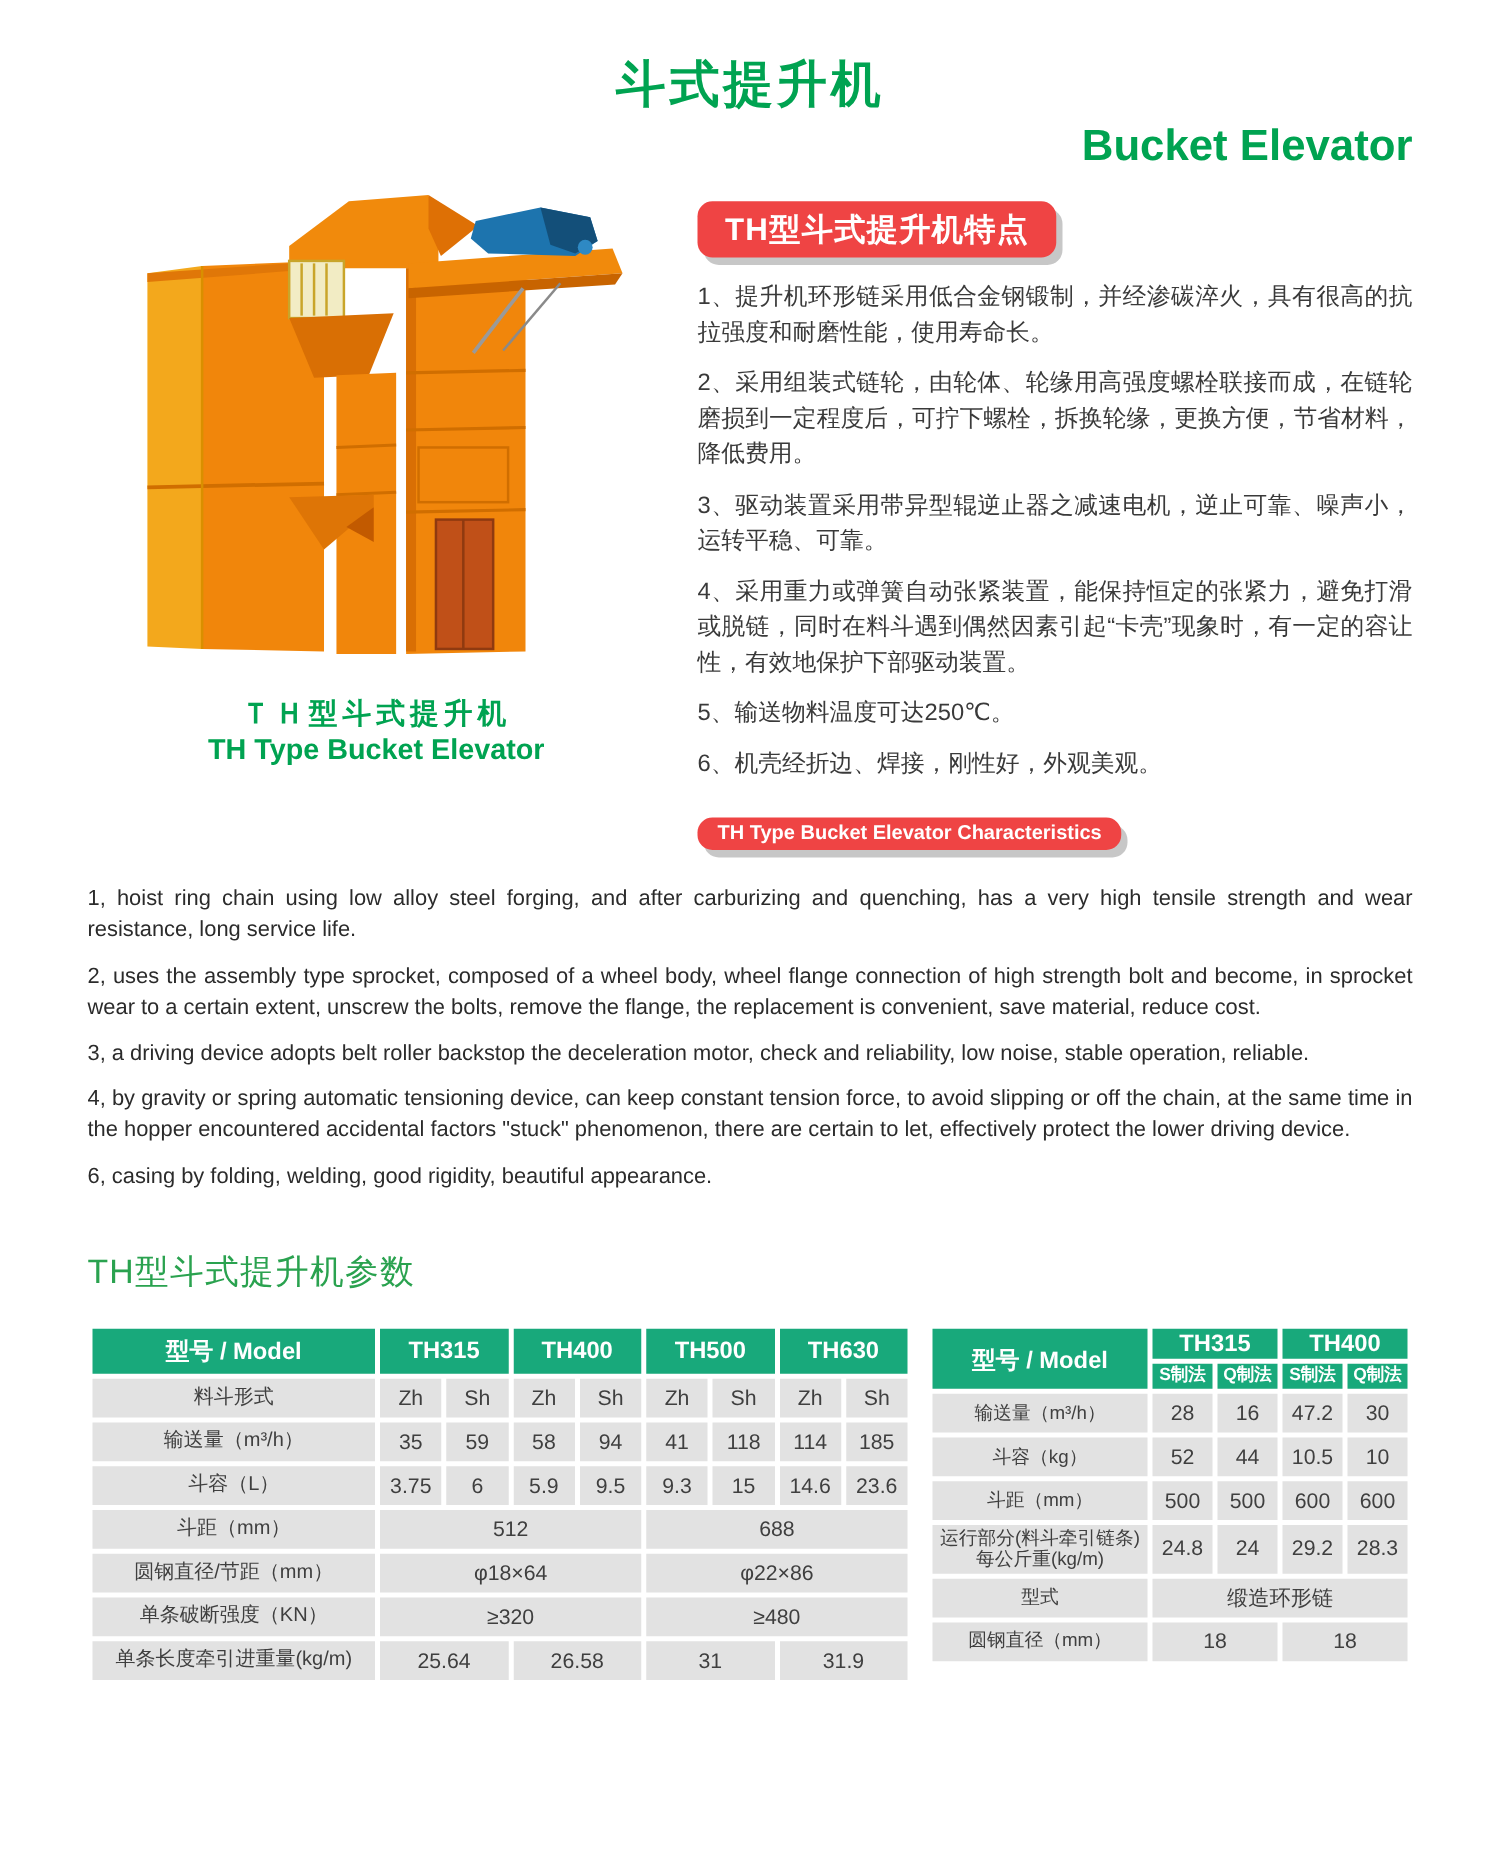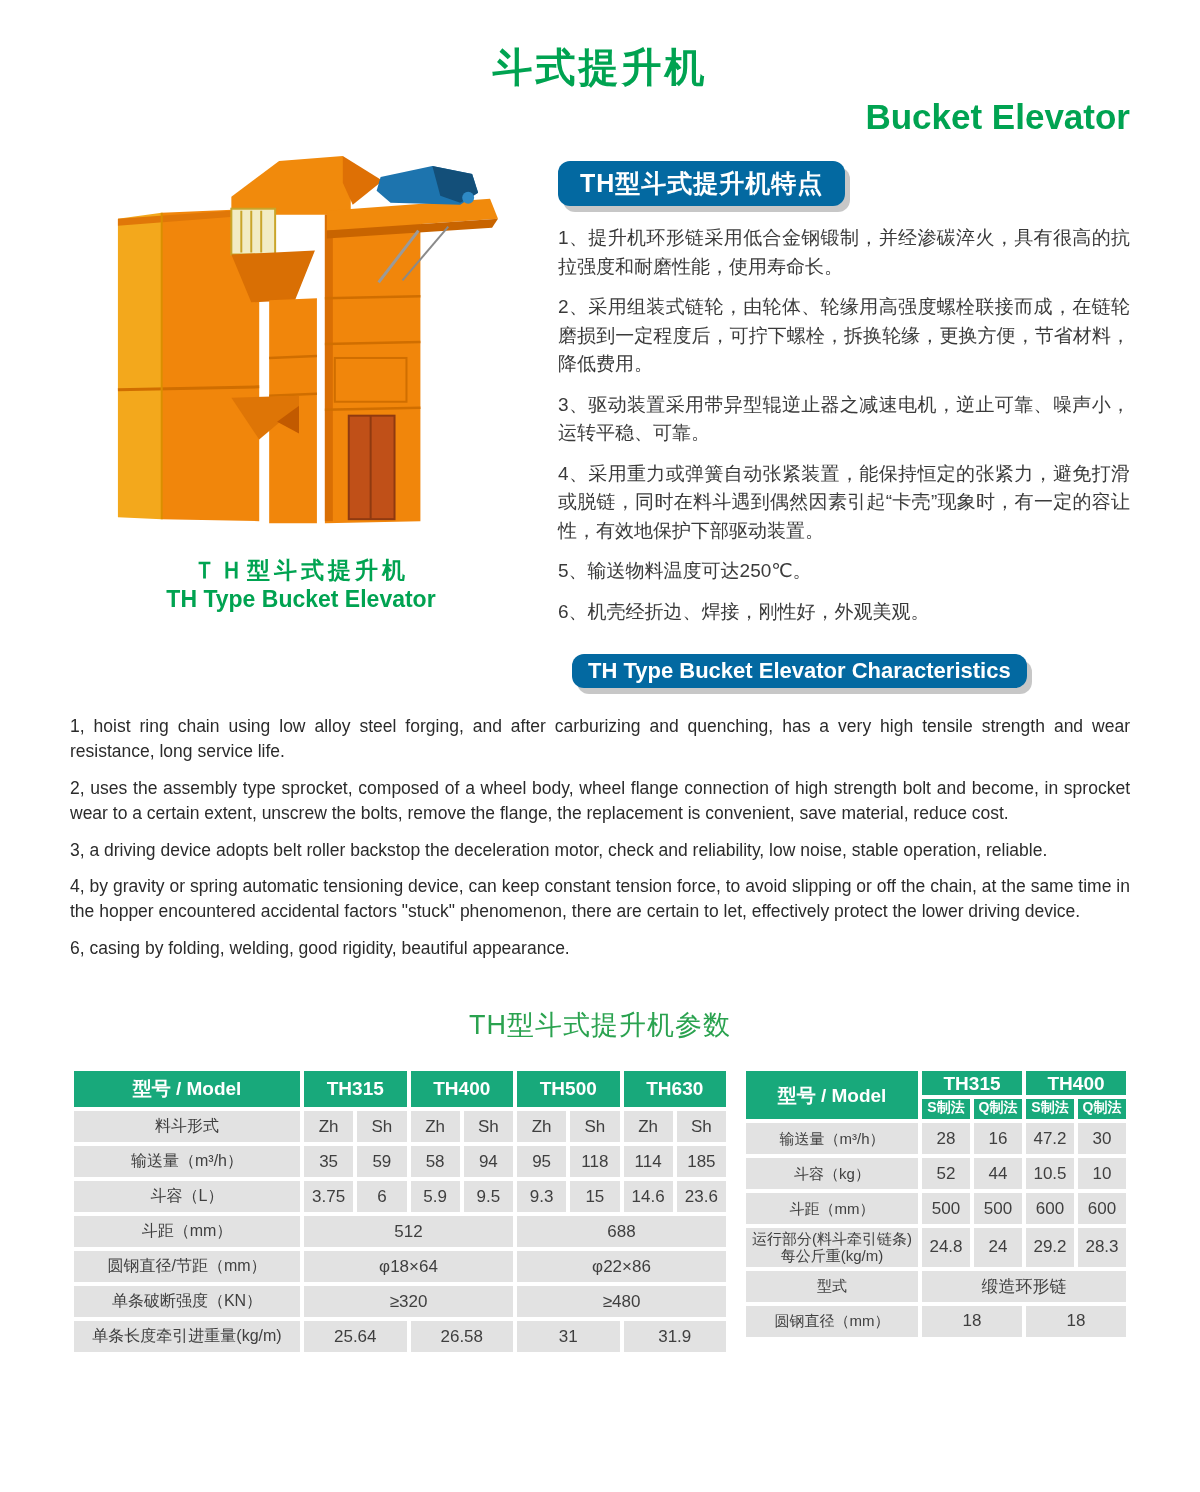--- a/index.html
+++ b/index.html
@@ -18,31 +18,31 @@
   }
   
   .main-cols { display:flex; gap:26px; }
   .fig-col { flex:0 0 462px; }
   .machine-svg { display:block; width:440px; height:398px; margin:0 auto; }
   .fig-caption { text-align:center; margin-top:4px; }
   .fig-caption .cap-cn { color:#00A351; font-size:23px; font-weight:bold; letter-spacing:4px; }
   .fig-caption .cap-en { color:#00A351; font-size:23px; font-weight:bold; }
   .feat-col { flex:1; padding-top:8px; }
   .badge {
-    display:inline-block; background:#0369a1; color:#ffffff; font-weight:bold;
+    display:inline-block; background:#ef4444; color:#ffffff; font-weight:bold;
     border-radius:12px; box-shadow:5px 6px 0 rgba(0,0,0,0.22);
   }
   .feat-badge { font-size:25px; padding:6px 22px; letter-spacing:1px; margin-bottom:18px; }
-  .char-badge { font-size:22px; padding:4px 16px; margin-top:16px;margin-left:14px; }
+  .char-badge { font-size:16px; padding:4px 16px; margin-top:16px; }
   .feat-item-cn { font-size:19px; color:#3A3A3A; line-height:1.5; margin-bottom:12px; text-align:justify; }
   
   .en-list { margin-top:26px; }
   .feat-item-en { font-size:17.5px; color:#2B2B2B; line-height:1.45; margin-bottom:11px; text-align:justify; }
   
-  .params-heading { text-align:center; color:#2AA24F; font-size:27px; margin:46px 0 24px; font-weight:normal; letter-spacing:1px; }
+  .params-heading { text-align:left; color:#2AA24F; font-size:27px; margin:46px 0 24px; font-weight:normal; letter-spacing:1px; }
   .tables-row { display:flex; gap:12px; align-items:flex-start; }
   .table-left-wrap { flex:0 0 660px; --labw:226px; }
   .table-right-wrap { flex:1; --labw:172px; }
   table.param-table { width:100%; border-collapse:separate; border-spacing:4px; table-layout:fixed; }
   table.param-table th, table.param-table td { text-align:center; vertical-align:middle; padding:2px 3px; }
   table.param-table thead th {
     background:#18A97B; color:#ffffff; font-weight:bold; font-size:19px; height:36px;
   }
   table.param-table thead tr:first-child th:first-child { width:var(--labw); }
   .table-right-wrap table.param-table thead tr:first-child th { height:24px; padding-bottom:0; }
@@ -167,21 +167,21 @@
               <td>Sh</td>
               <td>Zh</td>
               <td>Sh</td>
             </tr>
             <tr>
               <th>输送量（m³/h）</th>
               <td>35</td>
               <td>59</td>
               <td>58</td>
               <td>94</td>
-              <td>95</td>
+              <td>41</td>
               <td>118</td>
               <td>114</td>
               <td>185</td>
             </tr>
             <tr>
               <th>斗容（L）</th>
               <td>3.75</td>
               <td>6</td>
               <td>5.9</td>
               <td>9.5</td>

